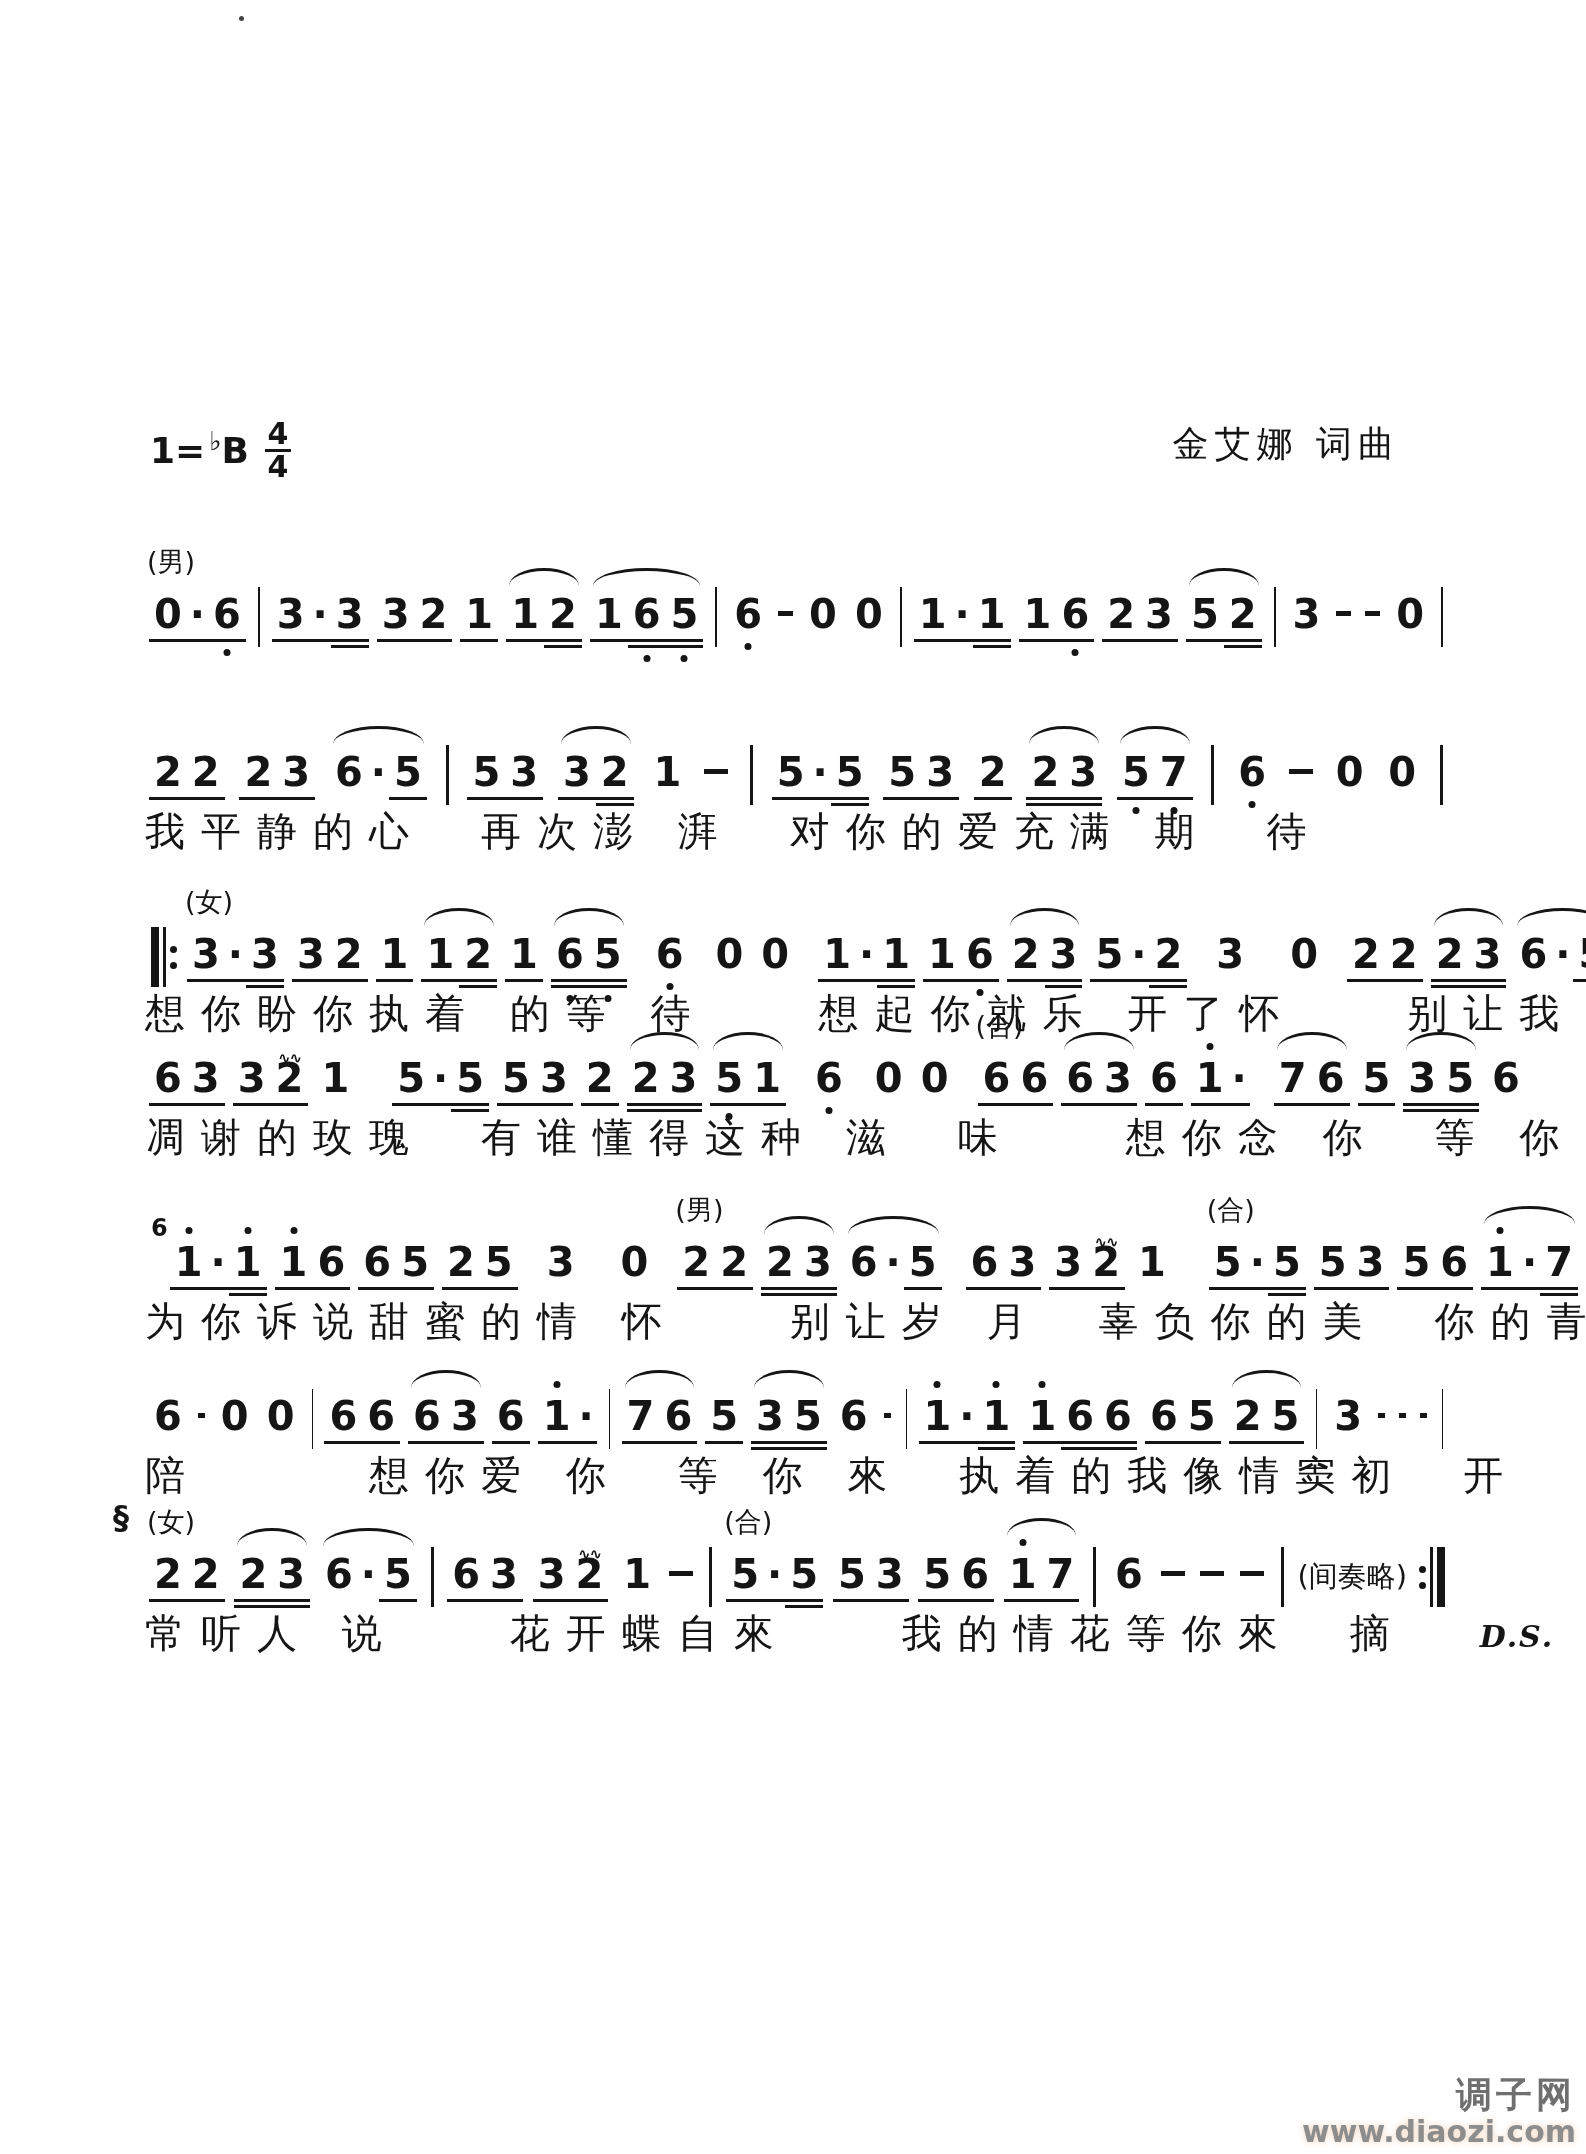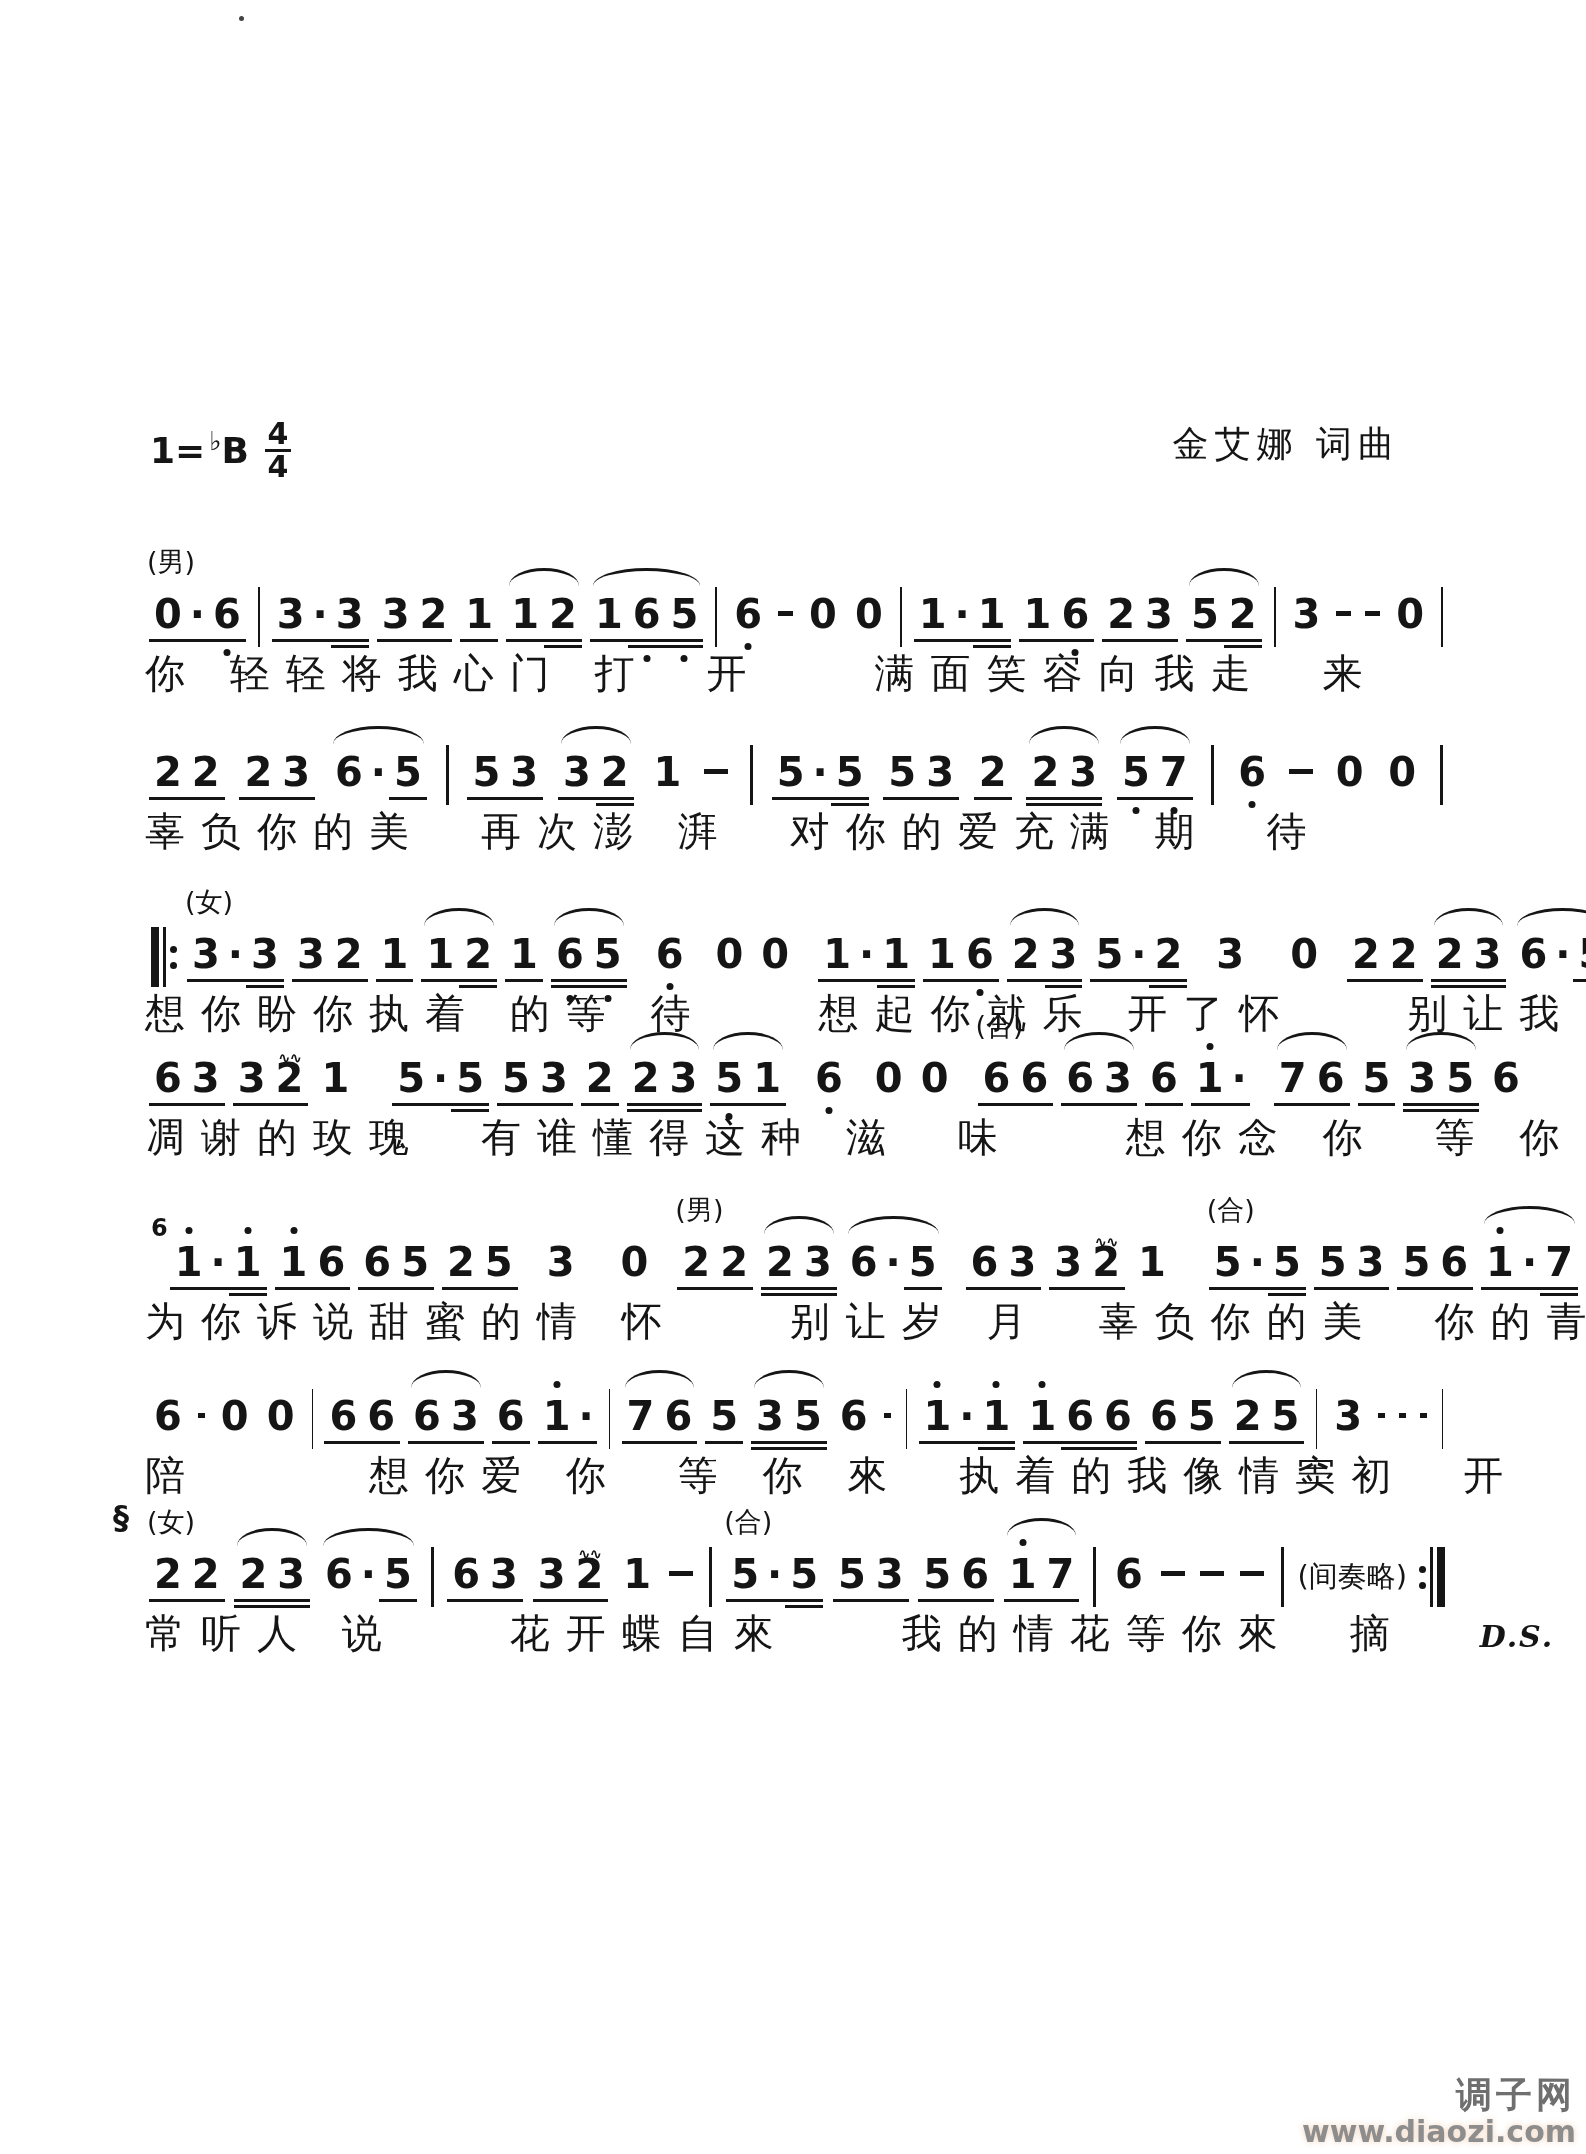--- a/index.html
+++ b/index.html
@@ -154,21 +154,20 @@
           <div class="cluster">
             <span class="dg"><span>3</span></span>
           </div>
           <div class="dash"></div>
           <div class="dash"></div>
           <div class="cluster">
             <span class="dg"><span>0</span></span>
           </div>
           <div class="bar"></div>
         </div>
-        <div class="lyrics-row">你 轻轻将我心门 打　开　　满面笑容向我走　来</div>
       </div>
       <div class="system">
         <div class="notes-row">
           <div class="cluster">
             <span class="dg"><span>2</span><i class="ul" style="bottom: -4px;"></i></span>
             <span class="dg"><span>2</span><i class="ul" style="bottom: -4px;"></i></span>
           </div>
           <div class="cluster">
             <span class="dg"><span>2</span><i class="ul" style="bottom: -4px;"></i></span>
             <span class="dg"><span>3</span><i class="ul" style="bottom: -4px;"></i></span>
@@ -222,21 +221,21 @@
           </div>
           <div class="dash"></div>
           <div class="cluster">
             <span class="dg"><span>0</span></span>
           </div>
           <div class="cluster">
             <span class="dg"><span>0</span></span>
           </div>
           <div class="bar"></div>
         </div>
-        <div class="lyrics-row">辜负你的美　再次澎 湃　对你的爱充满 期　待</div>
+        <div class="lyrics-row">我平静的心　再次澎 湃　对你的爱充满 期　待</div>
       </div>
       <div class="system">
         <div class="notes-row">
           <div class="rep">
             <i class="thick"></i>
             <i class="thin"></i>
             <span class="dots">
               <i></i>
               <i></i>
             </span>

